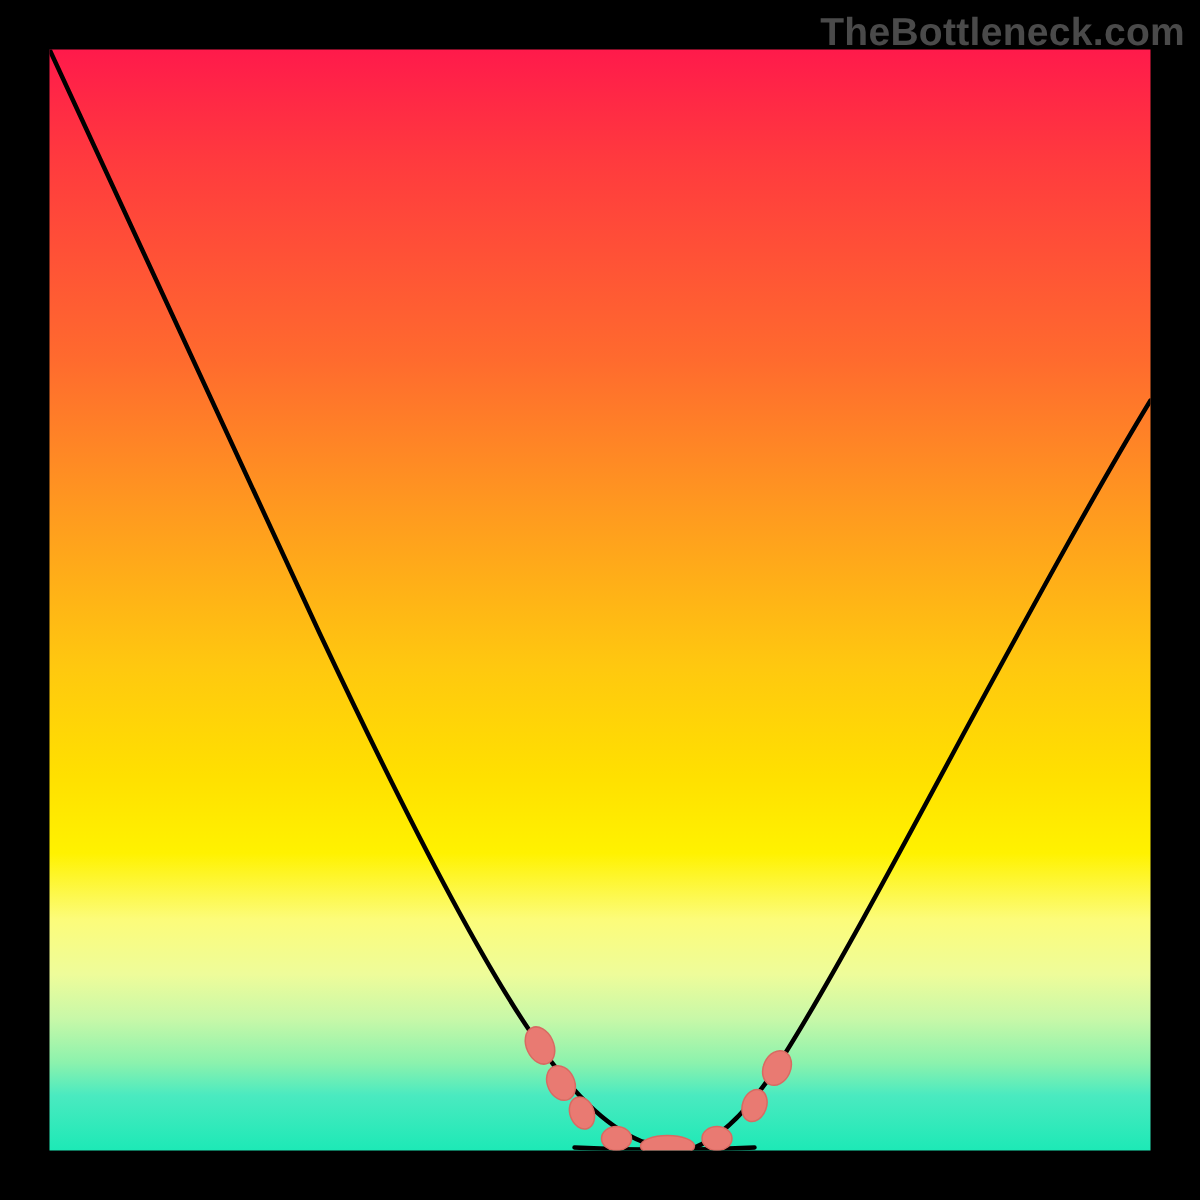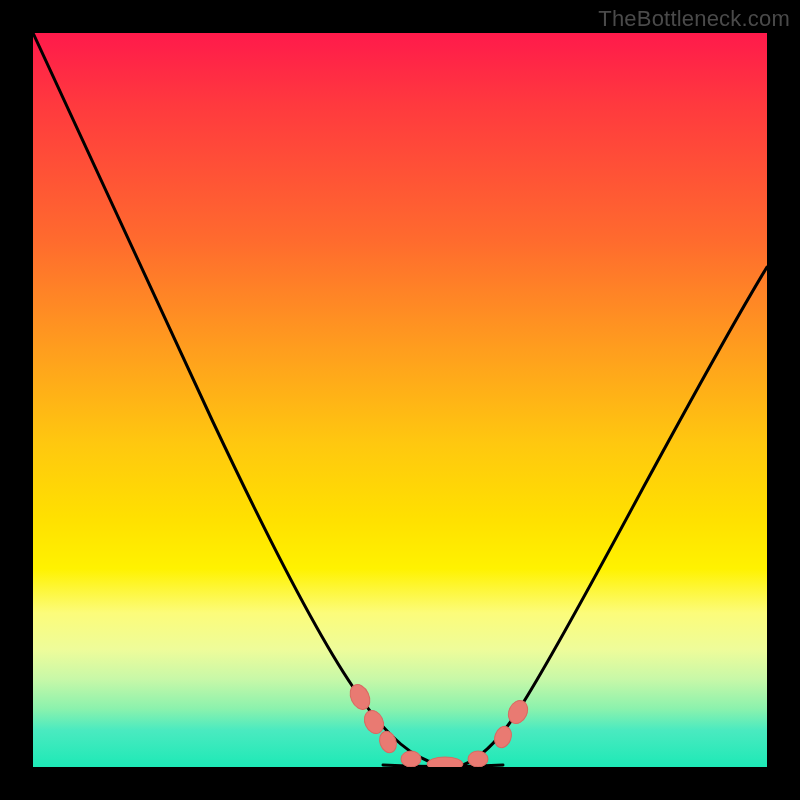--- a/index.html
+++ b/index.html
@@ -40,22 +40,22 @@
       #8cf2ad 92%,
       #4aeac0 95%,
       #1de9b6 100%
     );
   }
   .watermark {
     position: absolute;
     top: 6px;
     right: 10px;
     color: #4a4a4a;
-    font-size: 22px;
-    font-weight: 400;
+    font-size: 26px;
+    font-weight: 700;
     letter-spacing: 0.2px;
     user-select: none;
   }
   svg.curves {
     position: absolute;
     top: 0;
     left: 0;
   }
 </style>
 </head>

